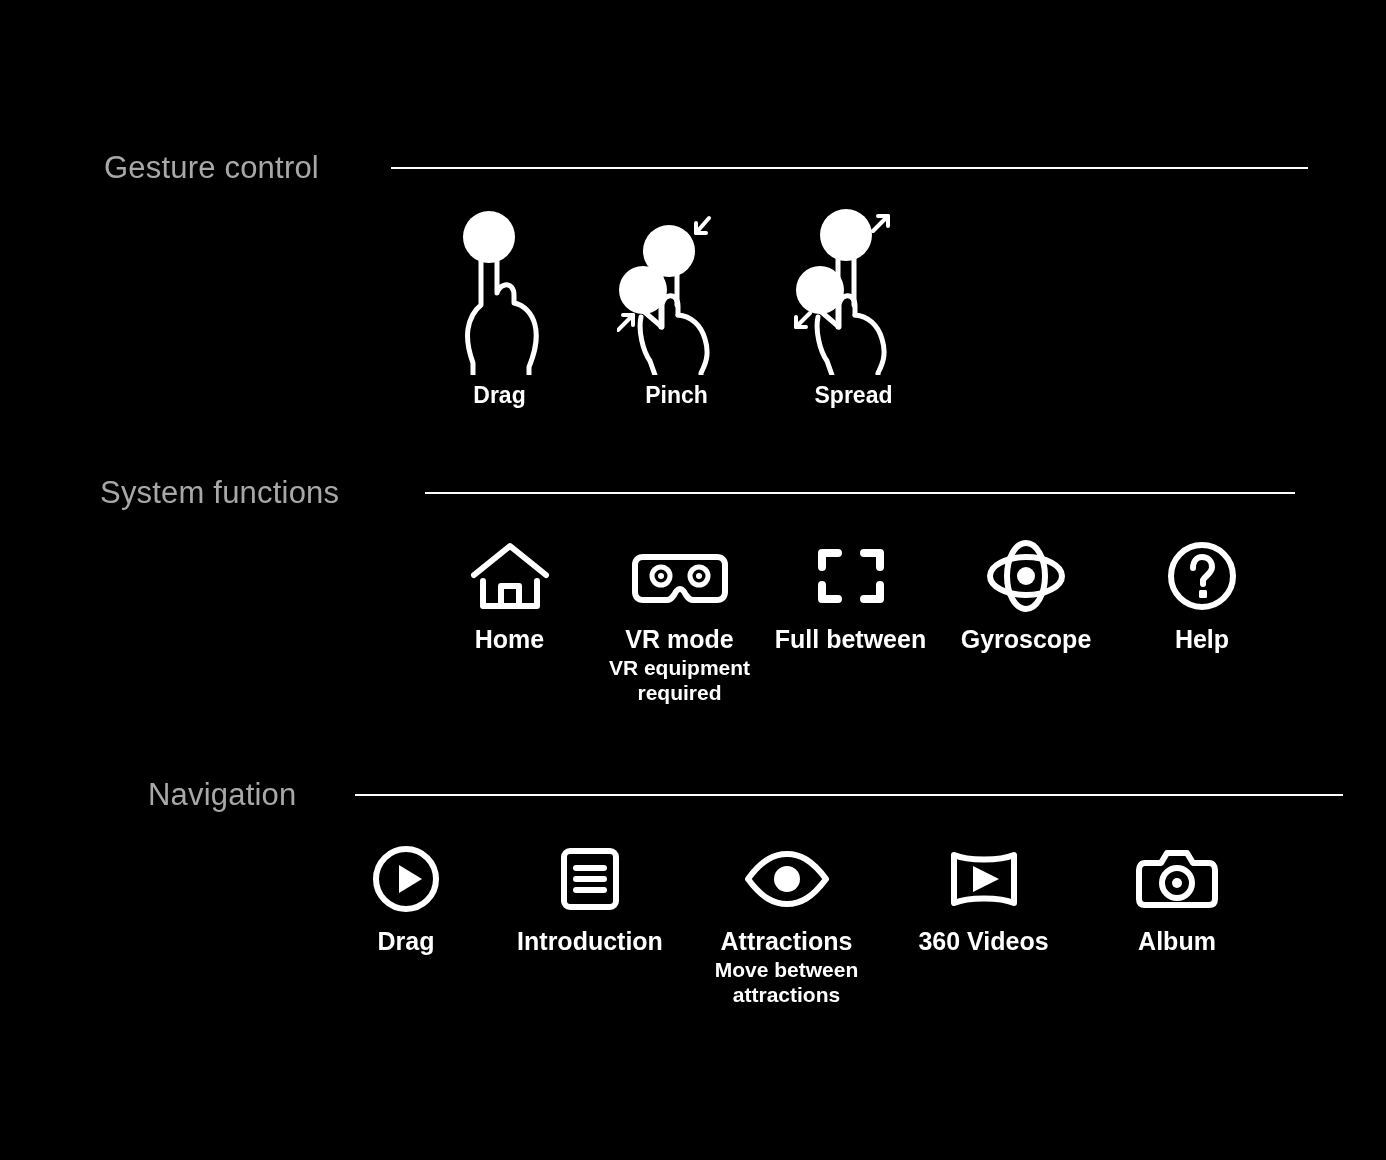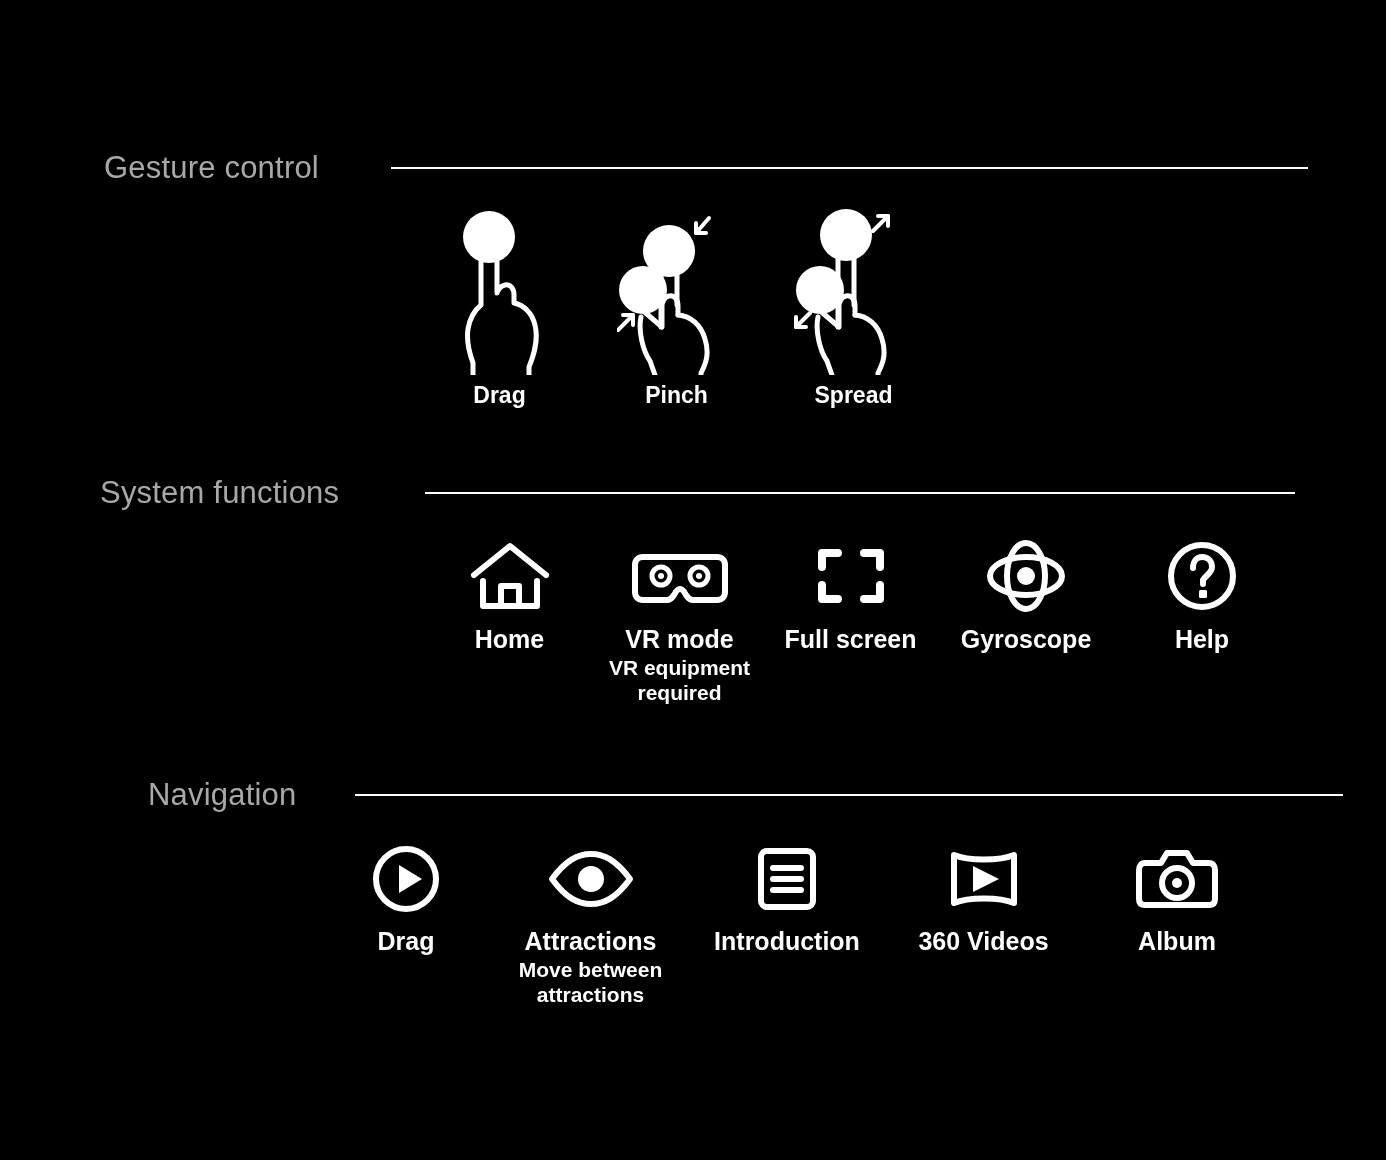--- a/index.html
+++ b/index.html
@@ -227,21 +227,21 @@
         <div class="icon-wrap" style="height:72px;">
           <svg width="76" height="72" viewBox="0 0 76 72" aria-hidden="true">
             <g class="stroke" stroke-width="8">
               <path d="M9 27 L9 13 L25 13"></path>
               <path d="M51 13 L67 13 L67 27"></path>
               <path d="M67 45 L67 59 L51 59"></path>
               <path d="M25 59 L9 59 L9 45"></path>
             </g>
           </svg>
         </div>
-        <div class="item-label">Full screen</div>
+        <div class="item-label">Full between</div>
       </div>
 
       <div class="item" style="width:176px;">
         <div class="icon-wrap" style="height:72px;">
           <svg width="84" height="72" viewBox="0 0 84 72" aria-hidden="true">
             <ellipse class="stroke" stroke-width="6" cx="42" cy="36" rx="36" ry="19"></ellipse>
             <ellipse class="stroke" stroke-width="6" cx="42" cy="36" rx="19" ry="33"></ellipse>
             <circle class="fill" cx="42" cy="36" r="9"></circle>
           </svg>
         </div>
@@ -272,51 +272,51 @@
     <div class="row nav-row" style="top:72px; left:320px;">
 
       <div class="item" style="width:172px;">
         <div class="icon-wrap" style="height:70px;">
           <svg width="70" height="70" viewBox="0 0 70 70" aria-hidden="true">
             <circle class="stroke" stroke-width="6" cx="35" cy="35" r="30"></circle>
             <path class="fill" d="M28 21 L51 35 L28 49 Z"></path>
           </svg>
         </div>
         <div class="item-label">Drag</div>
-      </div>
-
-      <div class="item" style="width:197px;">
-        <div class="icon-wrap" style="height:70px;">
-          <svg width="90" height="70" viewBox="0 0 90 70" aria-hidden="true">
-            <path class="stroke" stroke-width="6" d="M6 35 C20 16 32 10 45 10 C58 10 70 16 84 35
-                     C70 54 58 60 45 60 C32 60 20 54 6 35 Z"></path>
-            <circle class="fill" cx="45" cy="35" r="13"></circle>
-          </svg>
-        </div>
-        <div class="item-label">Attractions</div>
-        <div class="item-sub">Move between
-attractions</div>
       </div>
 
       <div class="item" style="width:196px;">
         <div class="icon-wrap" style="height:70px;">
           <svg width="66" height="70" viewBox="0 0 66 70" aria-hidden="true">
             <rect class="stroke" stroke-width="6" x="7" y="7" width="52" height="56" rx="6"></rect>
             <g class="stroke" stroke-width="6">
               <path d="M19 24 L47 24"></path>
               <path d="M19 35 L47 35"></path>
               <path d="M19 46 L47 46"></path>
             </g>
           </svg>
         </div>
         <div class="item-label">Introduction</div>
       </div>
 
       <div class="item" style="width:197px;">
         <div class="icon-wrap" style="height:70px;">
+          <svg width="90" height="70" viewBox="0 0 90 70" aria-hidden="true">
+            <path class="stroke" stroke-width="6" d="M6 35 C20 16 32 10 45 10 C58 10 70 16 84 35
+                     C70 54 58 60 45 60 C32 60 20 54 6 35 Z"></path>
+            <circle class="fill" cx="45" cy="35" r="13"></circle>
+          </svg>
+        </div>
+        <div class="item-label">Attractions</div>
+        <div class="item-sub">Move between
+attractions</div>
+      </div>
+
+      <div class="item" style="width:197px;">
+        <div class="icon-wrap" style="height:70px;">
           <svg width="80" height="70" viewBox="0 0 80 70" aria-hidden="true">
             <path class="stroke" stroke-width="6" d="M10 11 C24 17 56 17 70 11 L70 59 C56 53 24 53 10 59 Z"></path>
             <path class="fill" d="M29 22 L55 35 L29 48 Z"></path>
           </svg>
         </div>
         <div class="item-label">360 Videos</div>
       </div>
 
       <div class="item" style="width:190px;">
         <div class="icon-wrap" style="height:70px;">

